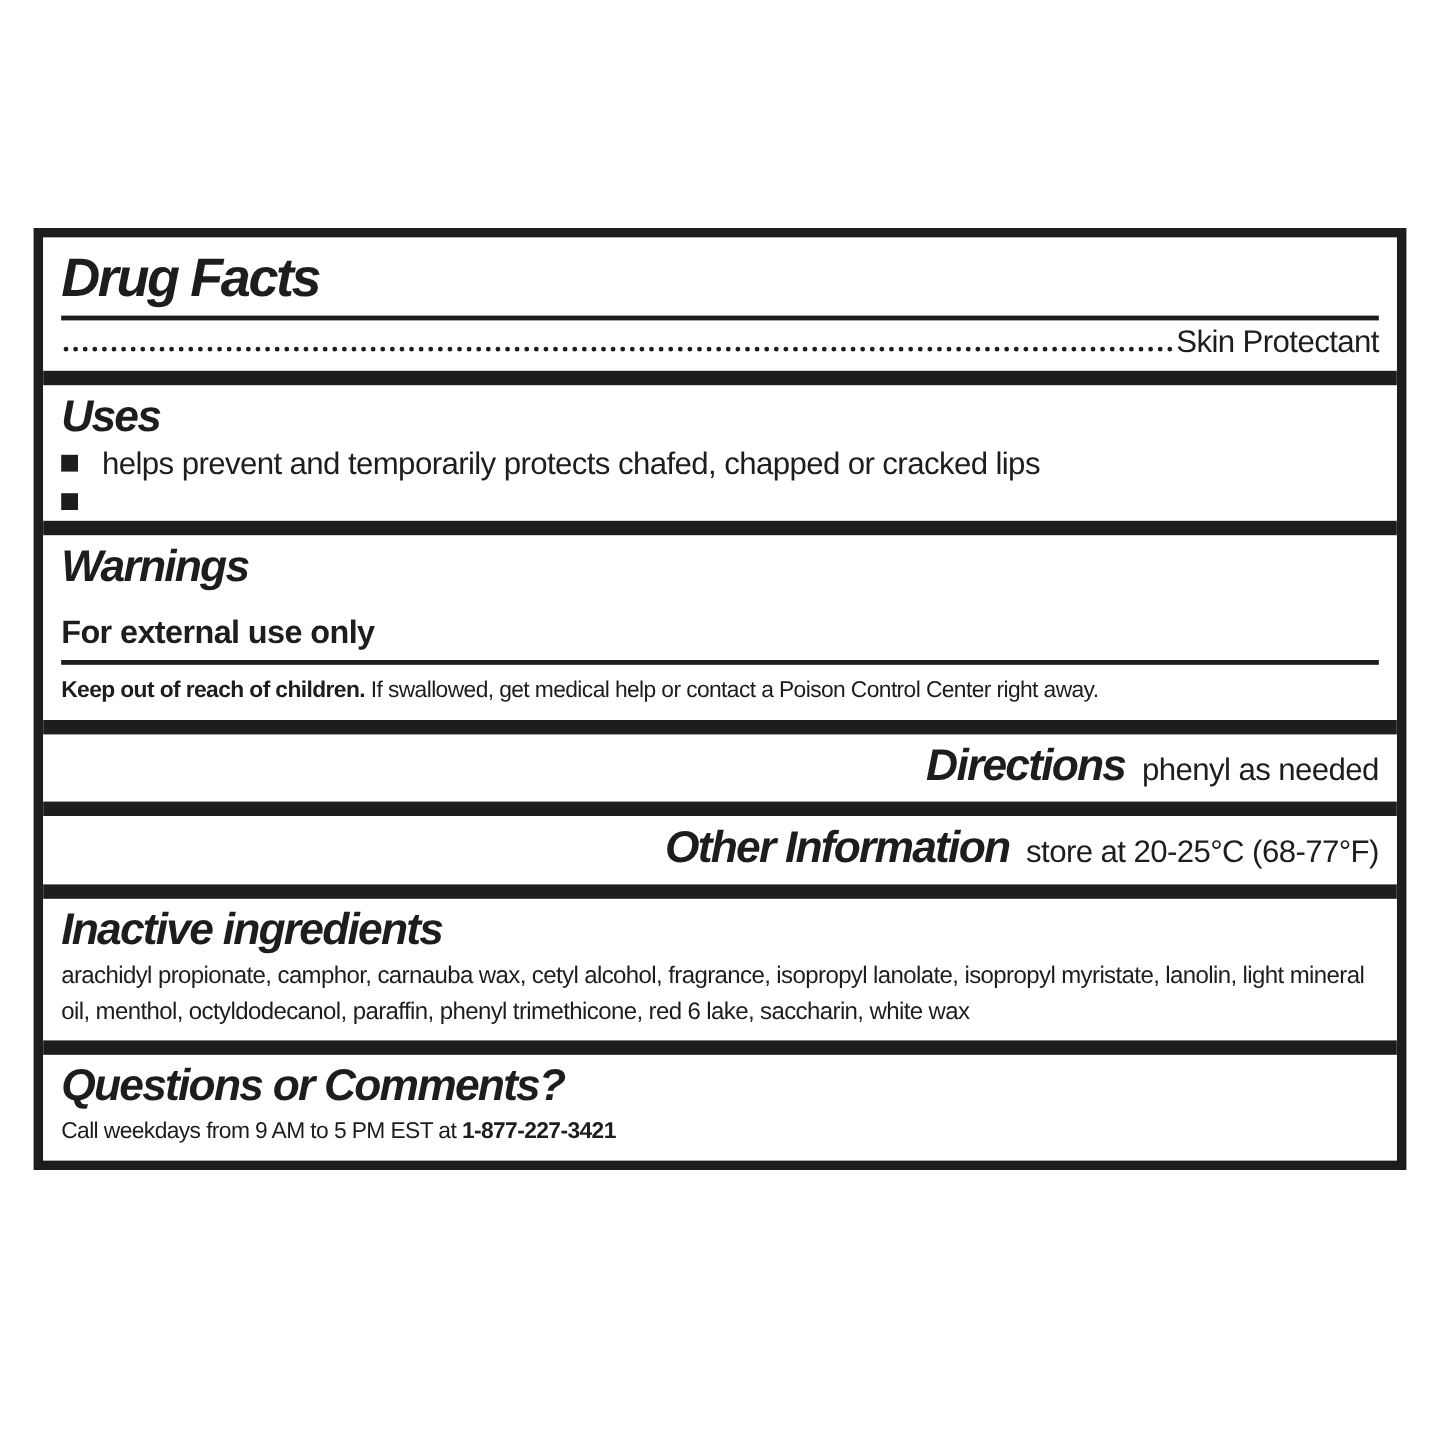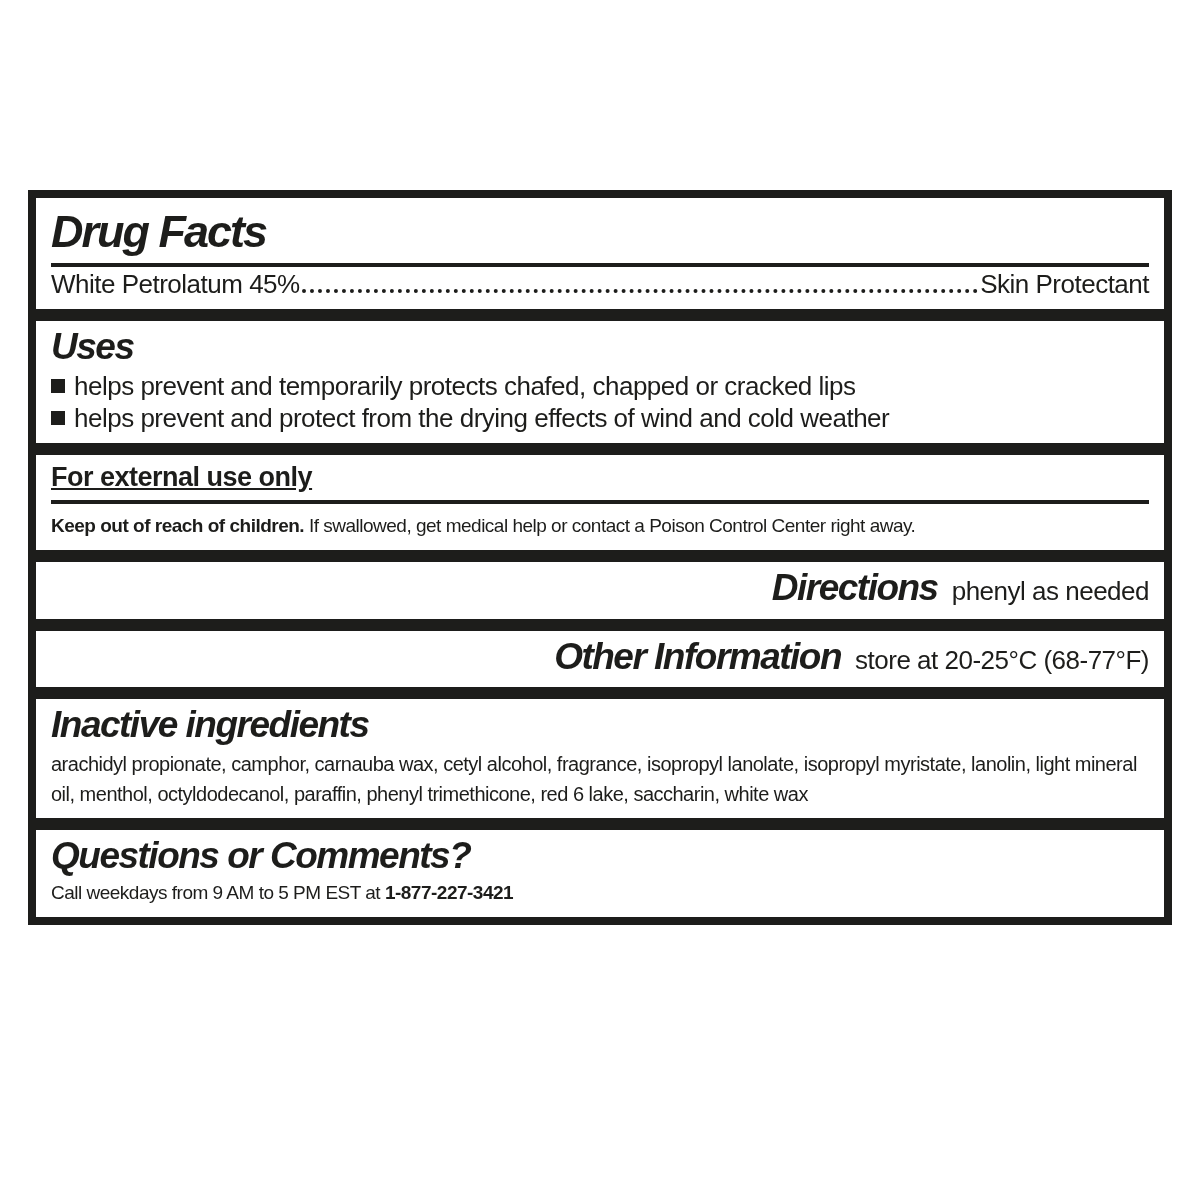--- a/index.html
+++ b/index.html
@@ -84,41 +84,41 @@
   .uses-list{
     list-style:none;
     margin-top:2px;
   }
   .uses-list li{
     display:flex;
     align-items:flex-start;
     font-size:26px;
     letter-spacing:-0.5px;
     line-height:32px;
+    gap:11px;
   }
   .square{
     flex:0 0 auto;
     width:14px;
     height:14px;
     background:var(--ink);
     margin:9px 9px 0 0;
   }
   .inline-row{
     display:flex;
     align-items:baseline;
     gap:14px;
     justify-content:flex-end;
   }
   .sub-bold{
     font-size:27px;
     font-weight:bold;
     letter-spacing:-0.5px;
     line-height:30px;
-    margin-top:2px;
-    text-decoration:underline;
+    margin-top:18px;
   }
   .para{
     font-size:19px;
     letter-spacing:-0.5px;
     line-height:31px;
   }
   .ing-para{
     font-size:20px;
     letter-spacing:-0.5px;
     line-height:30px;
@@ -127,41 +127,40 @@
 </style>
 </head>
 <body>
 
 <div class="label">
 
   <div class="section">
     <div class="title">Drug Facts</div>
     <hr class="rule">
     <div class="leader-row body-text">
-      <span>White Petrolatum 45%</span>
       <span class="leader-fill"></span>
       <span>Skin Protectant</span>
     </div>
   </div>
 
   <div class="section">
     <div class="heading">Uses</div>
     <ul class="uses-list">
       <li>
         <span class="square"></span>
         <span>helps prevent and temporarily protects chafed, chapped or cracked lips</span>
       </li>
       <li>
         <span class="square"></span>
-        <span>helps prevent and protect from the drying effects of wind and cold weather</span>
       </li>
     </ul>
   </div>
 
   <div class="section">
+    <div class="heading">Warnings</div>
     <div class="sub-bold">For external use only</div>
     <hr class="thin-rule">
     <p class="para"><span class="bold">Keep out of reach of children.</span><span> If swallowed, get medical help or contact a Poison Control Center right away.</span></p>
   </div>
 
   <div class="section">
     <div class="inline-row">
       <span class="heading">Directions</span>
       <span class="body-text">phenyl as needed</span>
     </div>

